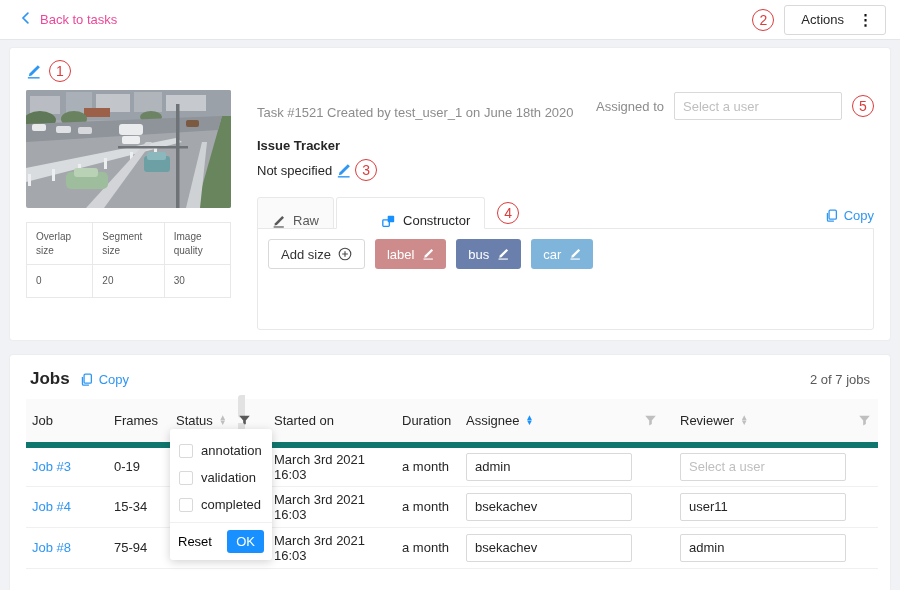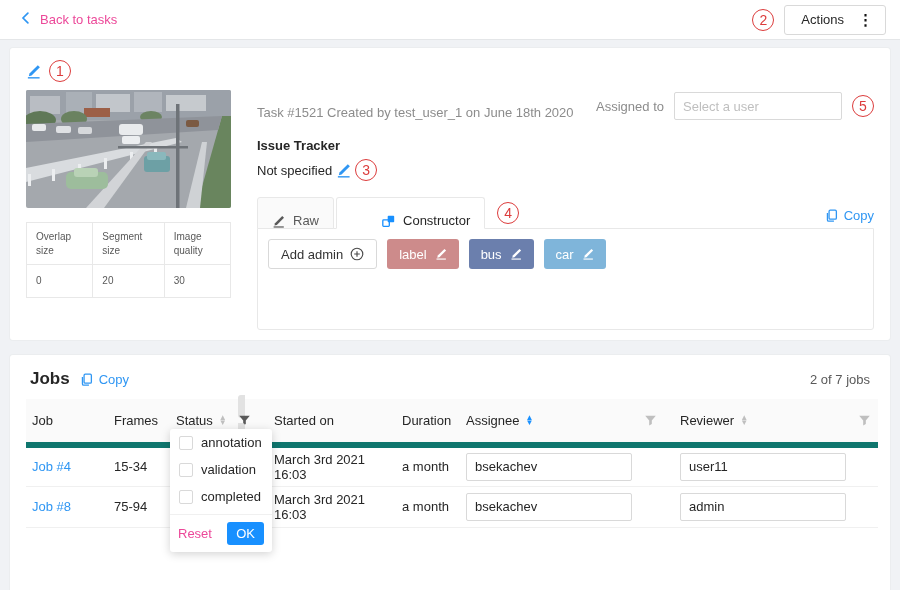--- a/index.html
+++ b/index.html
@@ -122,29 +122,29 @@
     width:14px; height:14px; border:1px solid #52c41a; border-radius:50%;
     display:inline-flex; align-items:center; justify-content:center; color:#52c41a;
   }
   .q-icon::after { content:"?"; font-size:9px; font-weight:bold; }
   .cell-input { width:100%; max-width:172px; }
 
   
   .filter-dropdown {
     position:absolute; left:170px; top:429px; width:102px;
     background:#fff; border-radius:3px; box-shadow:0 2px 10px rgba(0,0,0,0.18);
-    z-index:10; padding-top:0;
+    z-index:10; padding-top:8px;
   }
   .fd-item { display:flex; align-items:center; gap:8px; padding:6px 9px; cursor:pointer; }
   .checkbox { width:14px; height:14px; border:1px solid #d9d9d9; border-radius:2px; background:#fff; flex:none; }
   .fd-footer {
     border-top:1px solid #f0f0f0; margin-top:4px; padding:7px 8px;
     display:flex; align-items:center; justify-content:space-between;
   }
-  .reset-link { color:#ec4899; cursor:default; }
+  .reset-link { color:#000000; cursor:default; }
   .ok-btn {
     background:#1890ff; color:#fff; border:none; border-radius:3px; height:23px;
     padding:0 9px; font-size:13px; cursor:pointer; font-family:"Liberation Sans", sans-serif;
   }
 </style>
 </head>
 <body>
 
 <div class="topbar">
   <a class="back-link">
@@ -279,21 +279,21 @@
                 <rect x="5" y="1.5" width="9" height="11" rx="1.5" fill="none" stroke="#2f96f3" stroke-width="1.6"></rect>
                 <path d="M3 5v8.5A1.5 1.5 0 0 0 4.5 15H11" fill="none" stroke="#2f96f3" stroke-width="1.6"></path>
               </svg>
           </span>
           <span>Copy</span>
         </a>
       </div>
 
       <div class="labels-panel">
         <button class="add-label-btn">
-          <span>Add admin</span>
+          <span>Add size</span>
           <span class="plus-circle">
             <svg viewBox="0 0 16 16">
                 <circle cx="8" cy="8" r="6.6" fill="none" stroke="#4a4a4a" stroke-width="1.3"></circle>
                 <path d="M8 4.8v6.4M4.8 8h6.4" stroke="#4a4a4a" stroke-width="1.3"></path>
               </svg>
           </span>
         </button>
         <span class="label-chip" style="background-color: rgb(205, 139, 139);">
           <span>label</span>
           <span class="edit-icon">
@@ -405,20 +405,32 @@
           <span class="funnel">
             <svg viewBox="0 0 16 16">
                 <path d="M1.5 2h13L9.6 8v4.2L6.4 14V8z" fill="currentColor"></path>
               </svg>
           </span>
         </th>
       </tr>
     </thead>
     <tbody>
       <tr>
+        <td><a class="job-link">Job #3</a></td>
+        <td>0-19</td>
+        <td></td>
+        <td></td>
+        <td>March 3rd 2021 16:03</td>
+        <td>a month</td>
+        <td><input class="ui-input cell-input" value="admin" style=""></td>
+        <td></td>
+        <td><input class="ui-input cell-input" placeholder="Select a user" style=""></td>
+        <td></td>
+      </tr>
+      <tr>
         <td><a class="job-link">Job #4</a></td>
         <td>15-34</td>
         <td></td>
         <td></td>
         <td>March 3rd 2021 16:03</td>
         <td>a month</td>
         <td><input class="ui-input cell-input" value="bsekachev" style=""></td>
         <td></td>
         <td><input class="ui-input cell-input" value="user11" style=""></td>
         <td></td>

